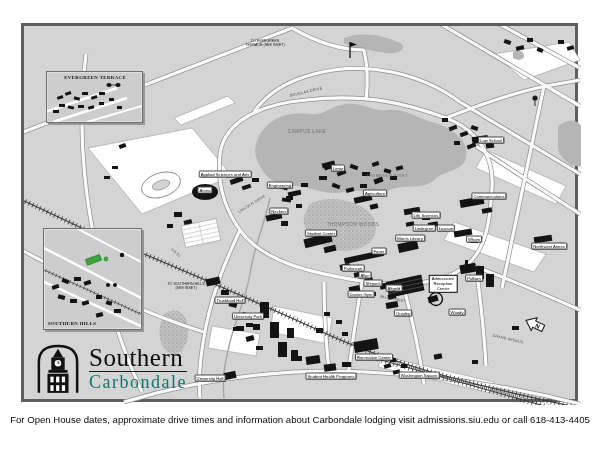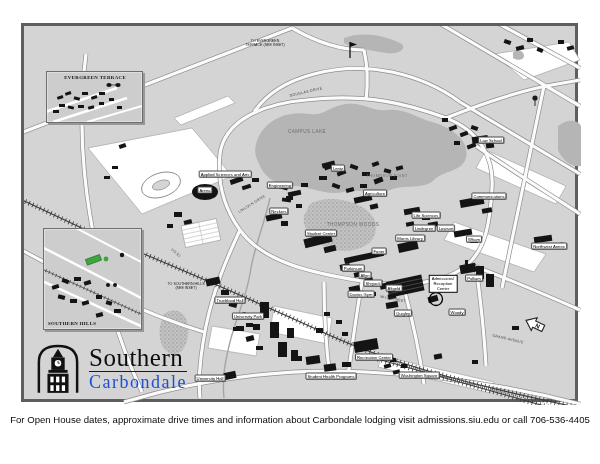--- a/index.html
+++ b/index.html
@@ -56,21 +56,21 @@
                font-size:4.8px;letter-spacing:.4px;color:#0d0d0d;z-index:2;}
   .inset-ev .inset-title{right:16px;top:3px;}
   .inset-sh .inset-title{left:4px;bottom:3px;}
   
   .logo{position:absolute;left:12px;top:316px;display:flex;gap:9px;align-items:center;z-index:6;}
   .logo-text{display:flex;flex-direction:column;}
   .logo-l1{font-family:"Liberation Serif",serif;font-size:25px;line-height:25px;color:#0d0d0d;
            border-bottom:1.5px solid #1a1a1a;padding-bottom:1px;letter-spacing:.5px;}
   .logo-l2{font-family:"Liberation Sans",sans-serif;font-weight:bold;font-size:7.5px;line-height:9px;
            letter-spacing:1.7px;color:#0d0d0d;border-bottom:1.5px solid #1a1a1a;padding:1px 0;}
-  .logo-l3{font-family:"Liberation Serif",serif;font-size:18px;line-height:20px;color:#1d4ed8;
+  .logo-l3{font-family:"Liberation Serif",serif;font-size:18px;line-height:20px;color:#0f766e;
            letter-spacing:1.5px;}
   .caption{position:absolute;left:0;right:0;top:414px;text-align:center;
            font-size:9.6px;color:#0a0a0a;z-index:7;}
 </style>
 </head>
 <body>
 
 <div class="page">
   <div class="map">
     <svg class="base" width="557" height="379" viewBox="0 0 557 379">
@@ -421,14 +421,14 @@
         <rect x="21" y="45" width="3.4" height="6" fill="#fff"></rect>
         <rect x="27" y="45" width="3.4" height="6" fill="#fff"></rect>
       </svg>
       <div class="logo-text">
         <span class="logo-l1">Southern</span>
         <span class="logo-l3">Carbondale</span>
       </div>
     </div>
   </div>
 
-  <div class="caption">For Open House dates, approximate drive times and information about Carbondale lodging visit admissions.siu.edu or call 706-536-4405</div>
+  <div class="caption">For Open House dates, approximate drive times and information about Carbondale lodging visit admissions.siu.edu or call 618-413-4405</div>
 </div>
 
 </body></html>

